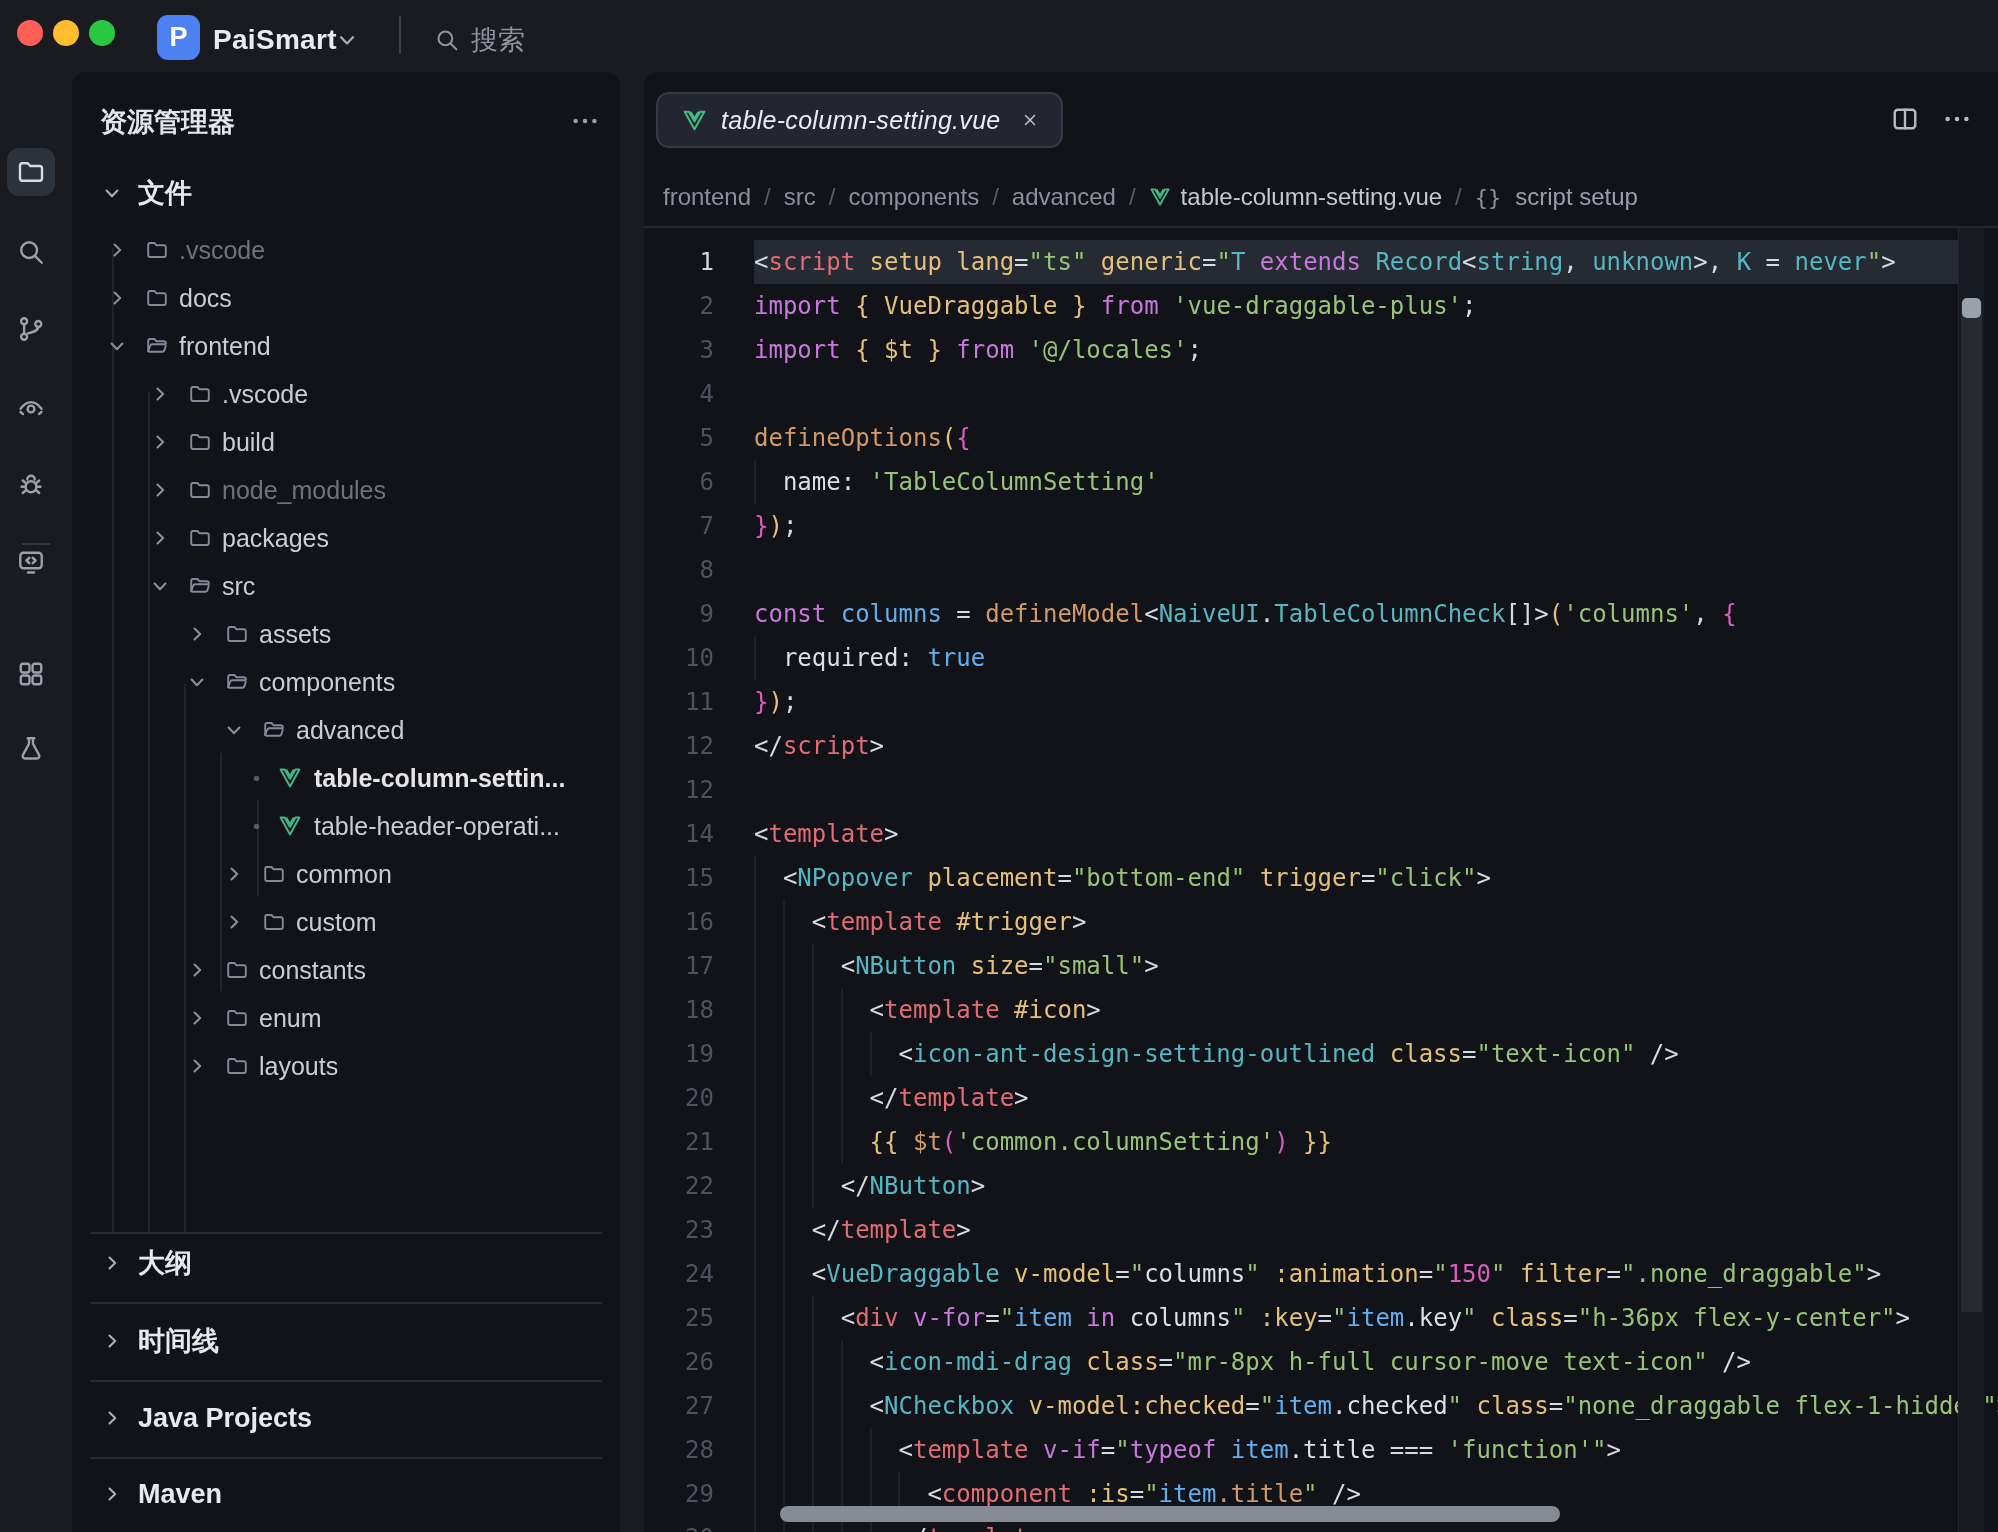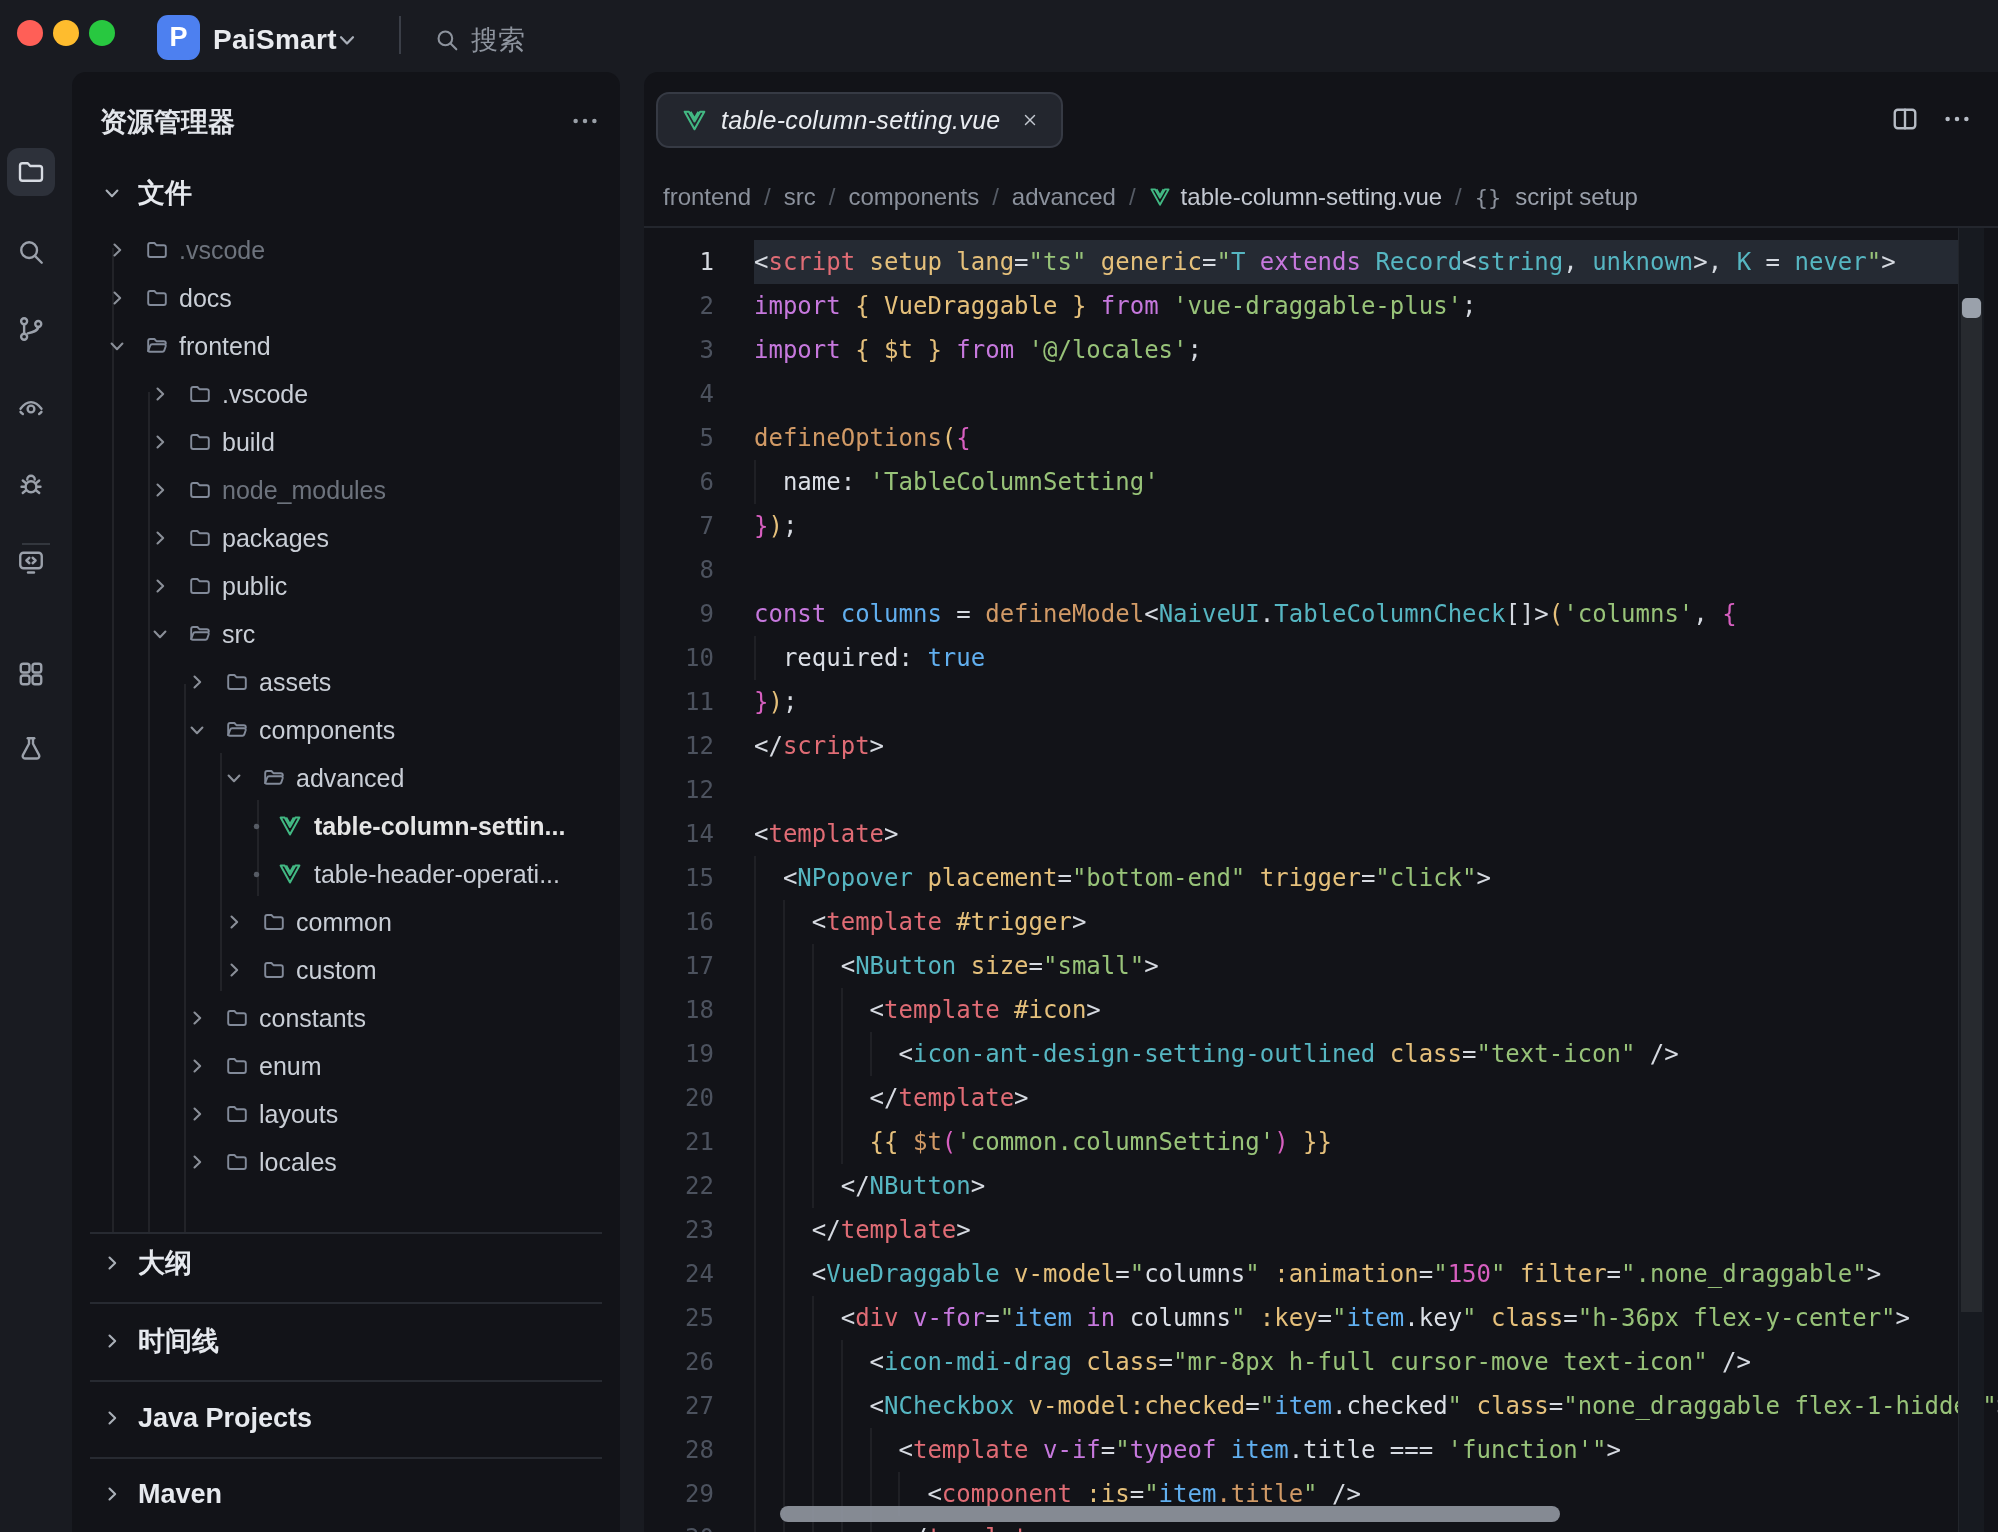--- a/index.html
+++ b/index.html
@@ -317,33 +317,20 @@
         <span class="ticon">
           <svg width="24" height="24" viewBox="0 0 24 24" fill="none" stroke="currentColor" stroke-width="1.9" stroke-linecap="round" stroke-linejoin="round">
             <path d="M3.2 7c0-1.1.9-2 2-2h4.2l2 2.2h7.4c1.1 0 2 .9 2 2v7.8c0 1.1-.9 2-2 2H5.2c-1.1 0-2-.9-2-2z"></path>
           </svg>
         </span>
         <span class="tlabel">packages</span>
       </div>
       <div class="trow" style="padding-left: 76px;">
         <span class="chev">
           <svg width="20" height="20" viewBox="0 0 24 24" fill="none" stroke="currentColor" stroke-width="1.9" stroke-linecap="round" stroke-linejoin="round">
-            <path d="M9 5.5l6.8 6.5L9 18.5" stroke-width="2.5"></path>
-          </svg>
-        </span>
-        <span class="ticon">
-          <svg width="24" height="24" viewBox="0 0 24 24" fill="none" stroke="currentColor" stroke-width="1.9" stroke-linecap="round" stroke-linejoin="round">
-            <path d="M3.2 7c0-1.1.9-2 2-2h4.2l2 2.2h7.4c1.1 0 2 .9 2 2v7.8c0 1.1-.9 2-2 2H5.2c-1.1 0-2-.9-2-2z"></path>
-          </svg>
-        </span>
-        <span class="tlabel">public</span>
-      </div>
-      <div class="trow" style="padding-left: 76px;">
-        <span class="chev">
-          <svg width="20" height="20" viewBox="0 0 24 24" fill="none" stroke="currentColor" stroke-width="1.9" stroke-linecap="round" stroke-linejoin="round">
             <path d="M5.5 9l6.5 6.8L18.5 9" stroke-width="2.5"></path>
           </svg>
         </span>
         <span class="ticon">
           <svg width="24" height="24" viewBox="0 0 24 24" fill="none" stroke="currentColor" stroke-width="1.9" stroke-linecap="round" stroke-linejoin="round">
             <path d="M3.2 17V7c0-1.1.9-2 2-2h4.2l2 2.2h7.4c1.1 0 2 .9 2 2v.6"></path>
             <path d="M3.2 17l2-5.4a2 2 0 0 1 1.9-1.3h12.2c1 0 1.7 1 1.4 2l-1.4 4.1a2 2 0 0 1-1.9 1.4H4.8c-.9 0-1.6-.8-1.6-.8z"></path>
           </svg>
         </span>
         <span class="tlabel">src</span>
@@ -475,33 +462,20 @@
           <svg width="20" height="20" viewBox="0 0 24 24" fill="none" stroke="currentColor" stroke-width="1.9" stroke-linecap="round" stroke-linejoin="round">
             <path d="M9 5.5l6.8 6.5L9 18.5" stroke-width="2.5"></path>
           </svg>
         </span>
         <span class="ticon">
           <svg width="24" height="24" viewBox="0 0 24 24" fill="none" stroke="currentColor" stroke-width="1.9" stroke-linecap="round" stroke-linejoin="round">
             <path d="M3.2 7c0-1.1.9-2 2-2h4.2l2 2.2h7.4c1.1 0 2 .9 2 2v7.8c0 1.1-.9 2-2 2H5.2c-1.1 0-2-.9-2-2z"></path>
           </svg>
         </span>
         <span class="tlabel">layouts</span>
-      </div>
-      <div class="trow" style="padding-left: 113px;">
-        <span class="chev">
-          <svg width="20" height="20" viewBox="0 0 24 24" fill="none" stroke="currentColor" stroke-width="1.9" stroke-linecap="round" stroke-linejoin="round">
-            <path d="M9 5.5l6.8 6.5L9 18.5" stroke-width="2.5"></path>
-          </svg>
-        </span>
-        <span class="ticon">
-          <svg width="24" height="24" viewBox="0 0 24 24" fill="none" stroke="currentColor" stroke-width="1.9" stroke-linecap="round" stroke-linejoin="round">
-            <path d="M3.2 7c0-1.1.9-2 2-2h4.2l2 2.2h7.4c1.1 0 2 .9 2 2v7.8c0 1.1-.9 2-2 2H5.2c-1.1 0-2-.9-2-2z"></path>
-          </svg>
-        </span>
-        <span class="tlabel">locales</span>
       </div>
     </div>
   <div id="sections">
       <div class="sb-sep" style="top: 1160px;"></div>
       <div class="sb-section" style="top: 1165px;">
         <span class="chev">
           <svg width="20" height="20" viewBox="0 0 24 24" fill="none" stroke="currentColor" stroke-width="1.9" stroke-linecap="round" stroke-linejoin="round">
             <path d="M9 5.5l6.8 6.5L9 18.5" stroke-width="2.5"></path>
           </svg>
         </span>

